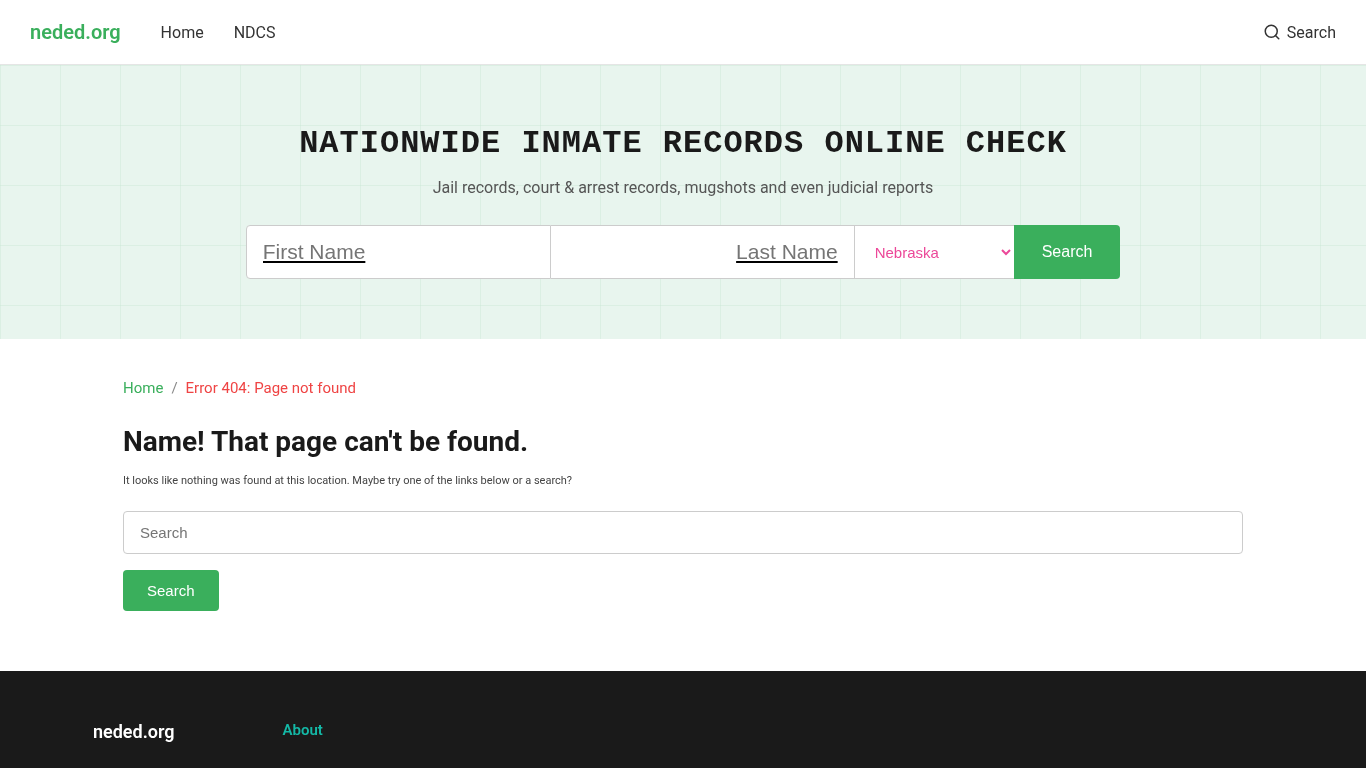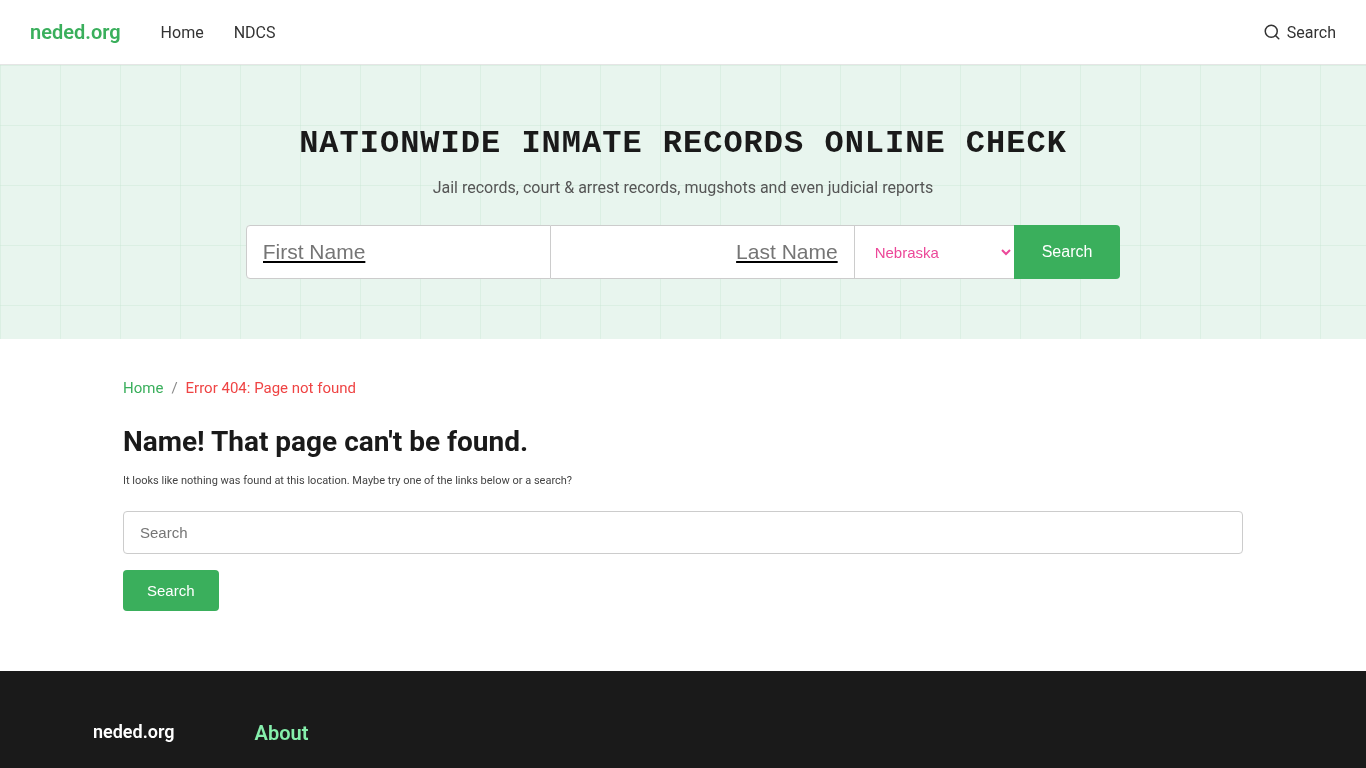--- a/index.html
+++ b/index.html
@@ -179,24 +179,25 @@
       margin: 0 auto;
       display: flex;
       gap: 80px;
     }
     .footer-logo {
       font-size: 18px;
       color: #fff;
       font-weight: 600;
     }
     .footer-col-title {
-      font-size: 20px;
-      color: #86efac;
+      font-size: 15px;
+      color: #14b8a6;
       font-weight: 600;
       margin-bottom: 8px;
+      margin-left: 28px;
     }
   </style>
 </head>
 <body>
 
 <header class="header">
   <a class="header-logo">neded.org</a>
   <nav class="header-nav">
     <a href="#">Home</a>
     <a href="#">NDCS</a>

